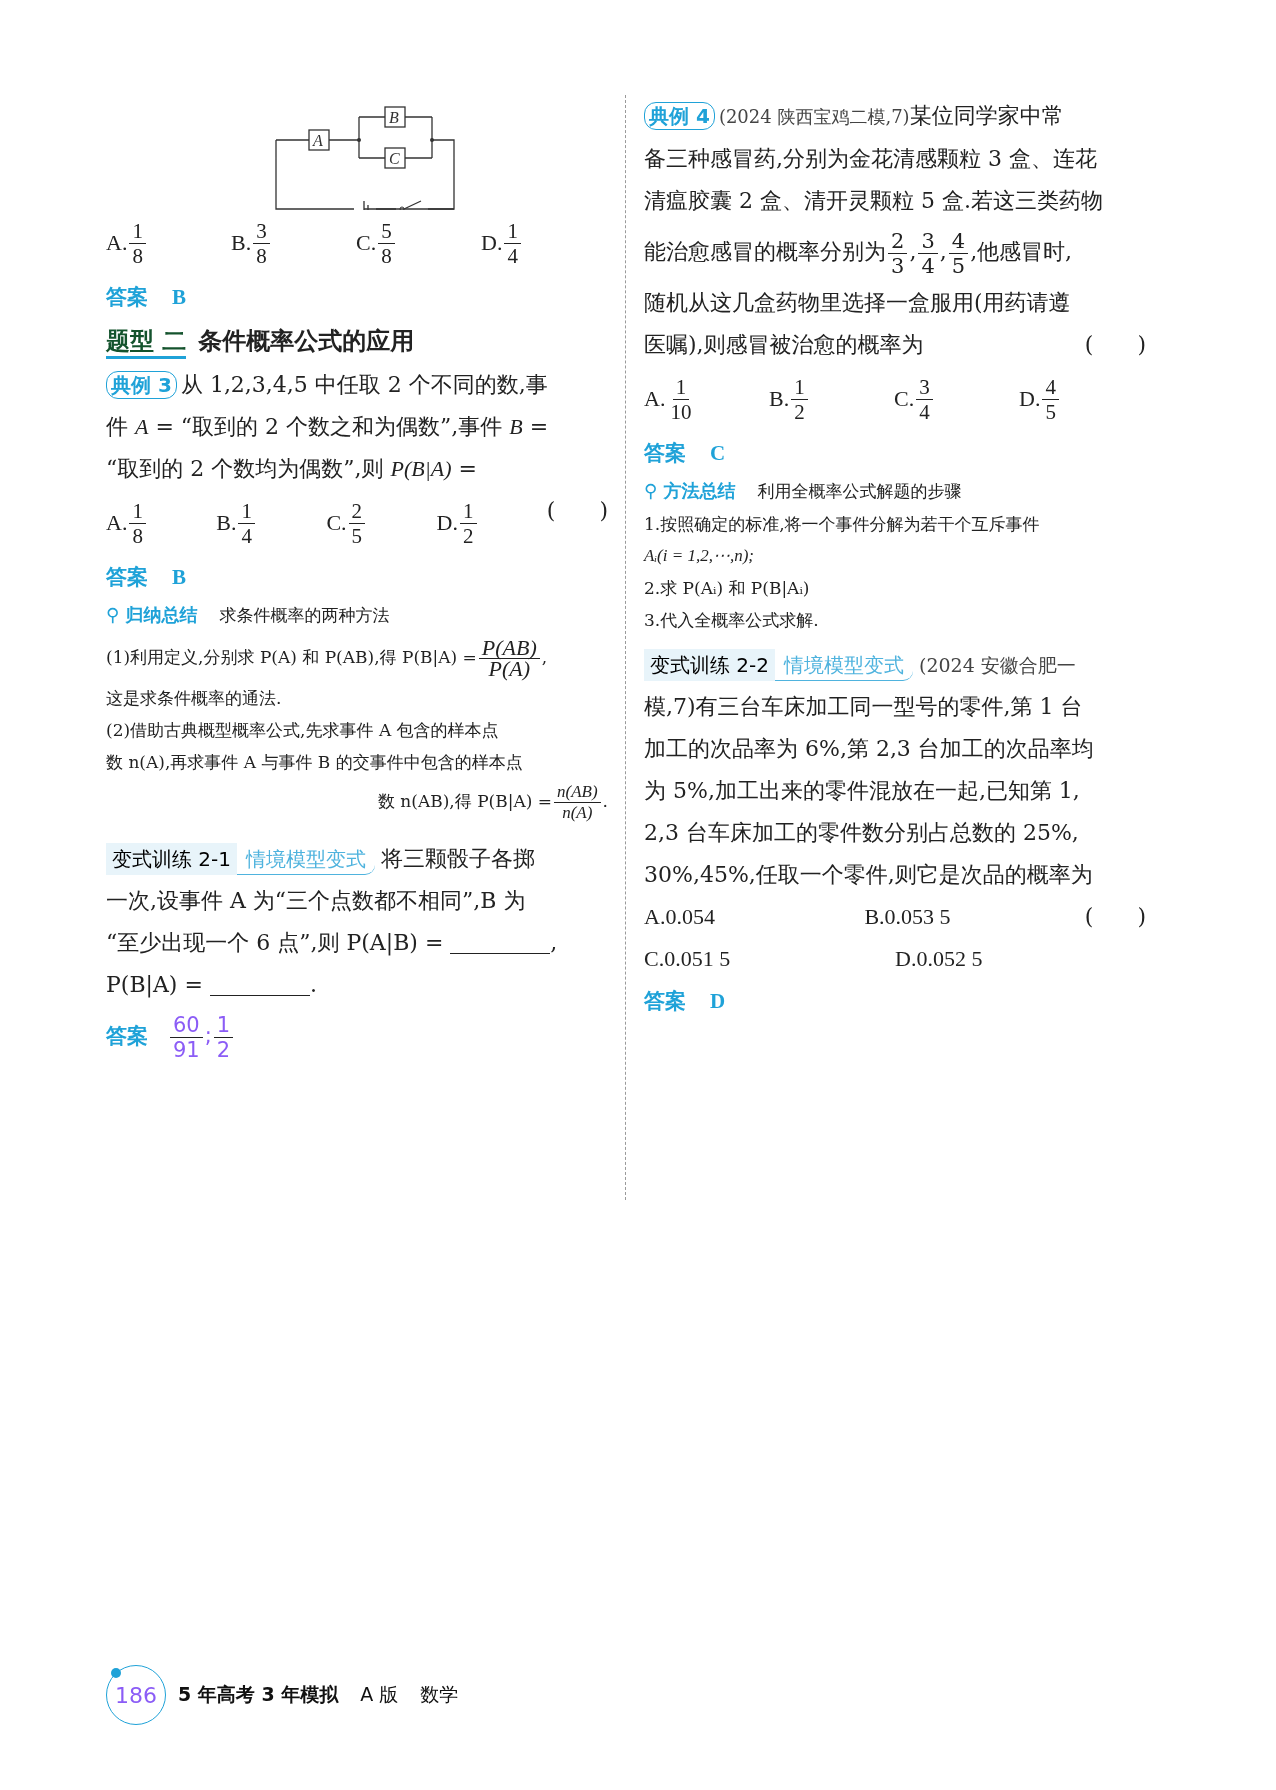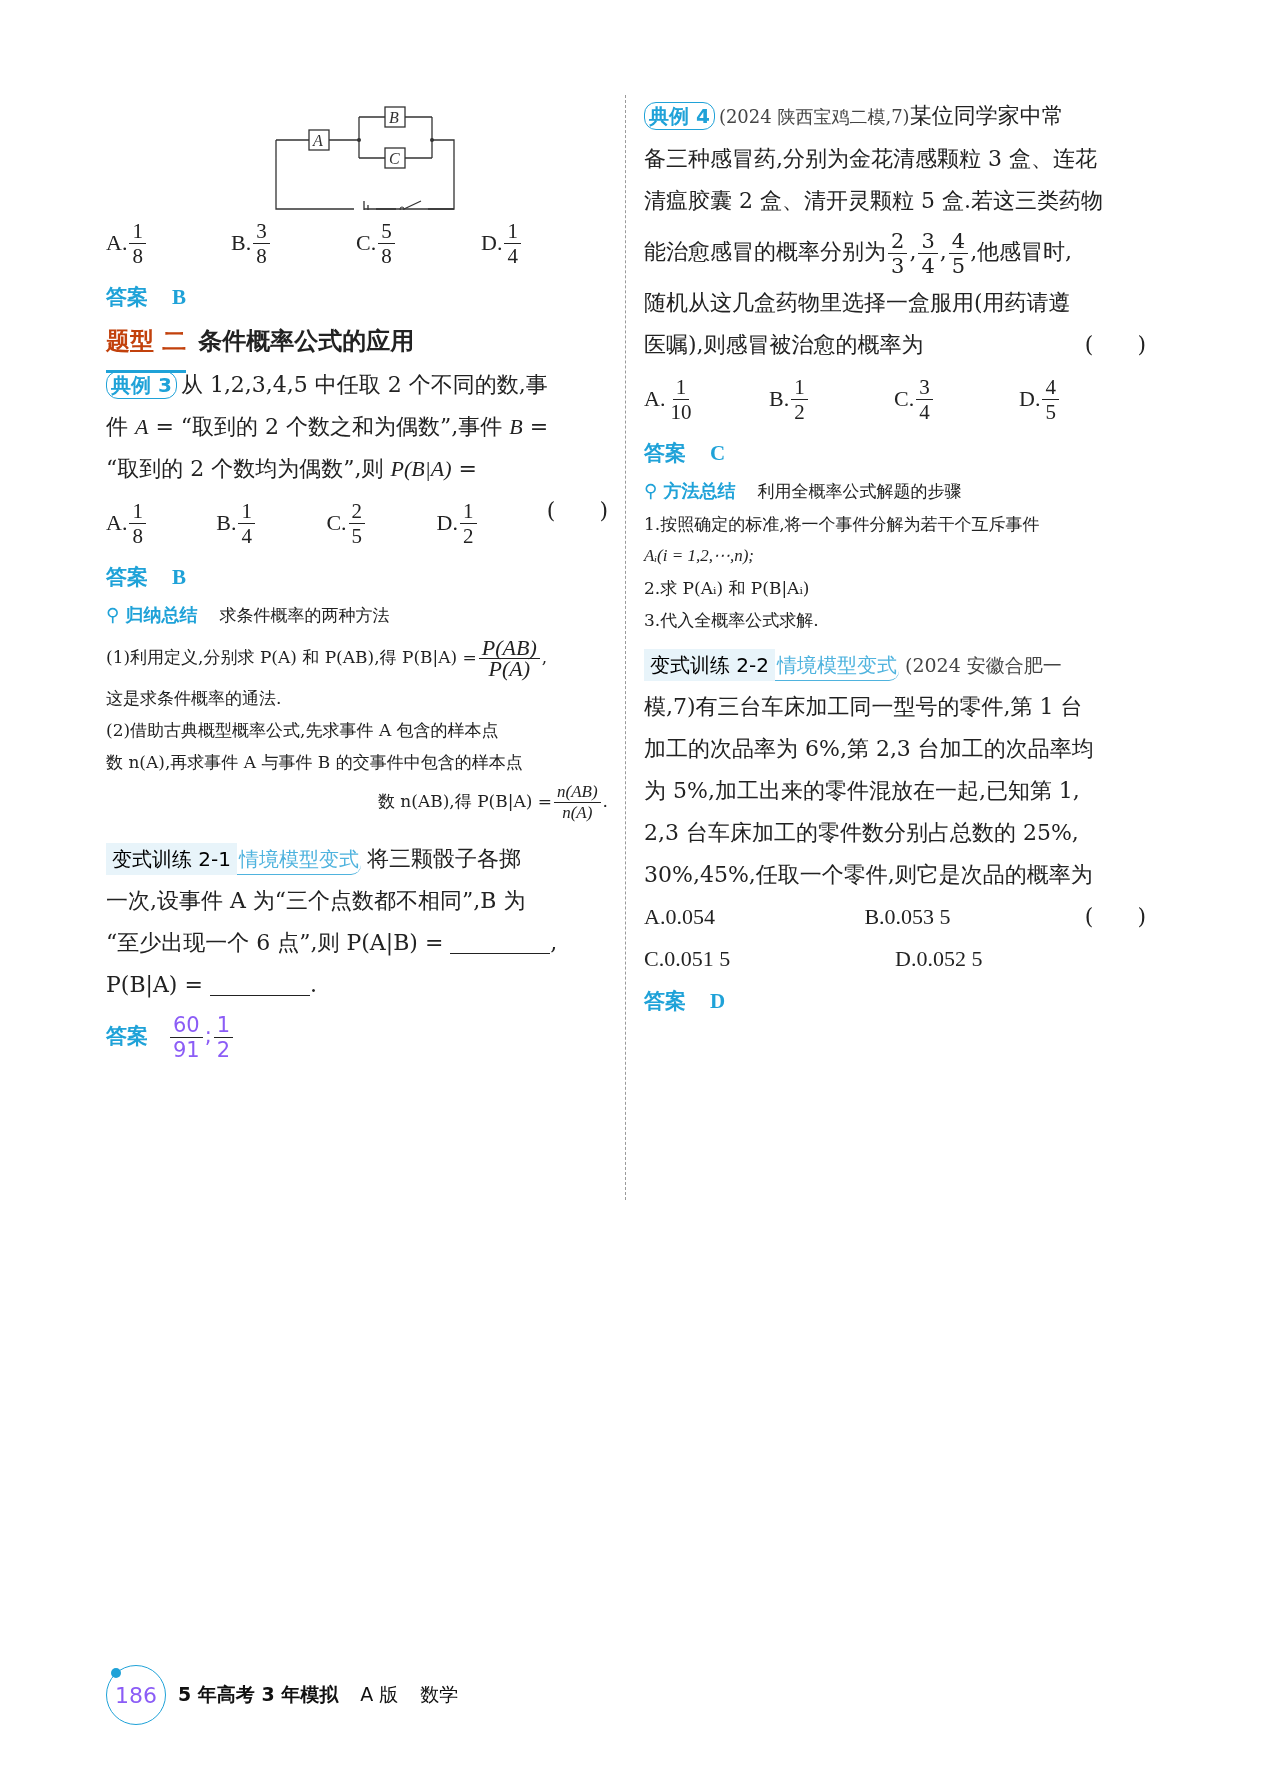--- a/index.html
+++ b/index.html
@@ -18,37 +18,37 @@
   .line { font-size: 22px; line-height: 42px; white-space: nowrap; text-align: justify; }
   .it { font-style: italic; font-family: "Liberation Serif", "DejaVu Serif", serif; }
   .frac { display: inline-flex; flex-direction: column; align-items: center; vertical-align: middle; margin: 0 2px; font-size: 21px; line-height: 24px; }
   .frac .num { padding: 0 3px; border-bottom: 1.3px solid #222; }
   .frac .den { padding: 0 3px; }
   .choices { display: flex; font-size: 22px; height: 66px; align-items: center; }
   .choices .opt { width: 125px; display: flex; align-items: center; font-family: "Liberation Serif", serif; }
   .answer { font-family: "DejaVu Sans", sans-serif; font-size: 21px; color: #1fa2d8; height: 42px; line-height: 42px; font-weight: bold; }
   .answer .val { margin-left: 24px; font-family: "Liberation Serif", serif; }
   .section-title { font-family: "DejaVu Sans", sans-serif; font-size: 24px; font-weight: bold; height: 46px; line-height: 46px; }
-  .section-title .tag { color: #c2410c; border-bottom: 3px solid #1fa2d8; padding-bottom: 15px; margin-right: 12px; }
+  .section-title .tag { color: #14532d; border-bottom: 3px solid #1fa2d8; padding-bottom: 1px; margin-right: 12px; }
   .example-tag {
     display: inline-block; font-family: "DejaVu Sans", sans-serif; font-weight: bold;
     color: #1fa2d8; border: 1.5px solid #1fa2d8; border-radius: 12px;
     padding: 0 4px; font-size: 20px; line-height: 26px; margin-right: 4px;
   }
   .summary-head { font-size: 17px; height: 34px; line-height: 34px; }
   .summary-head .tag { font-family: "DejaVu Sans", sans-serif; color: #1fa2d8; font-weight: bold; font-size: 18px; margin-right: 22px; }
   .small { font-size: 17px; line-height: 32px; white-space: nowrap; }
   .variant-tag {
     display: inline-block; font-family: "DejaVu Sans", sans-serif; font-size: 20px;
     background: #e8f4fa; padding: 0 6px; line-height: 32px; color: #000000;
   }
   .variant-sub {
     display: inline-block; font-family: "DejaVu Sans", sans-serif; font-size: 20px;
     color: #4fb3de; border-bottom: 1.5px solid #4fb3de; border-radius: 0 0 10px 0;
-    padding: 0 2px; line-height: 30px; margin-right: 6px;
+    padding: 0 9px; line-height: 30px; margin-right: 6px;
   }
   .blank { display: inline-block; width: 100px; border-bottom: 1.3px solid #222; height: 24px; vertical-align: -4px; }
   .paren { float: right; letter-spacing: 0; }
   .circuit { display: block; margin-left: 150px; }
   .footer { position: absolute; left: 106px; top: 1660px; height: 70px; display: flex; align-items: center; }
   .page-num {
     width: 58px; height: 58px; border: 1.3px solid #1fa2d8; border-radius: 50%;
     display: flex; align-items: center; justify-content: center; color: #8b5cf6;
     font-family: "DejaVu Sans", sans-serif; font-size: 22px; position: relative;
   }

